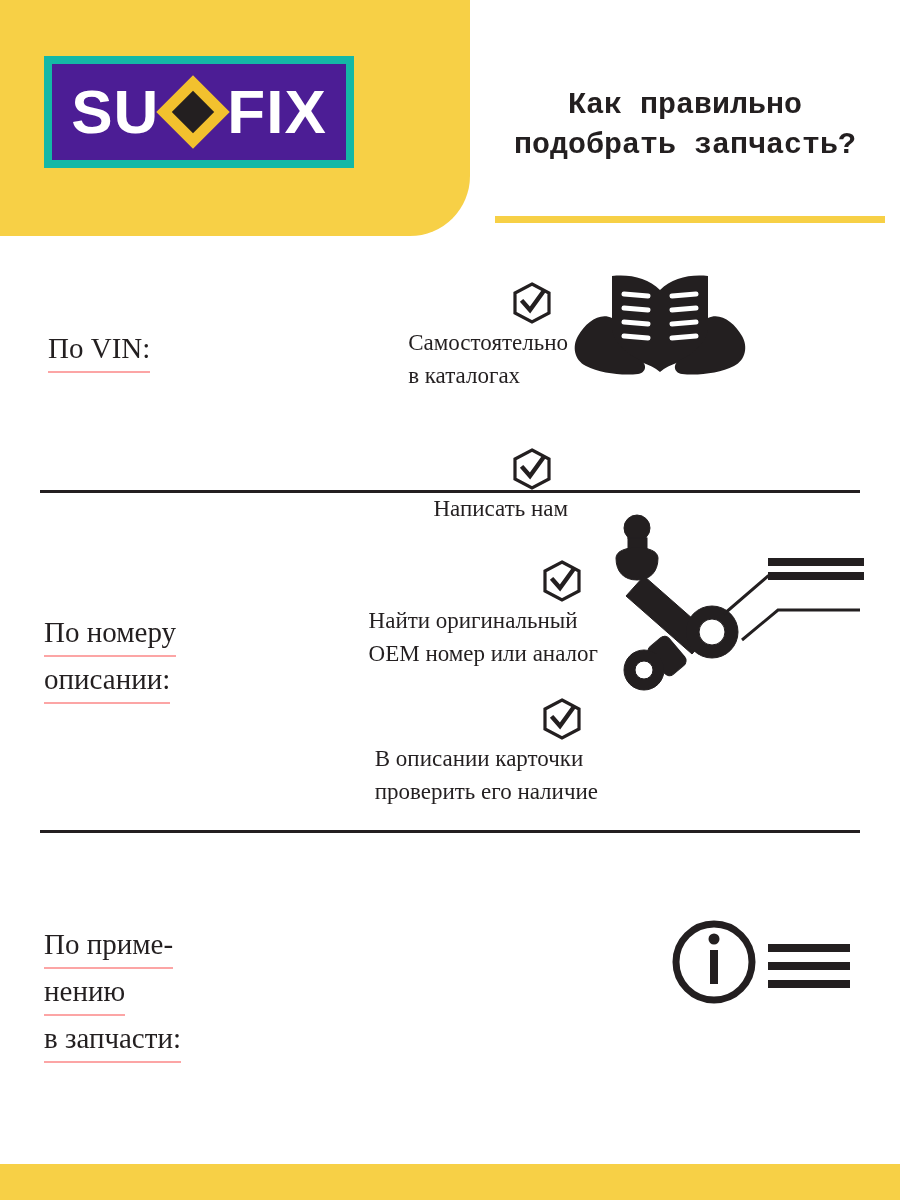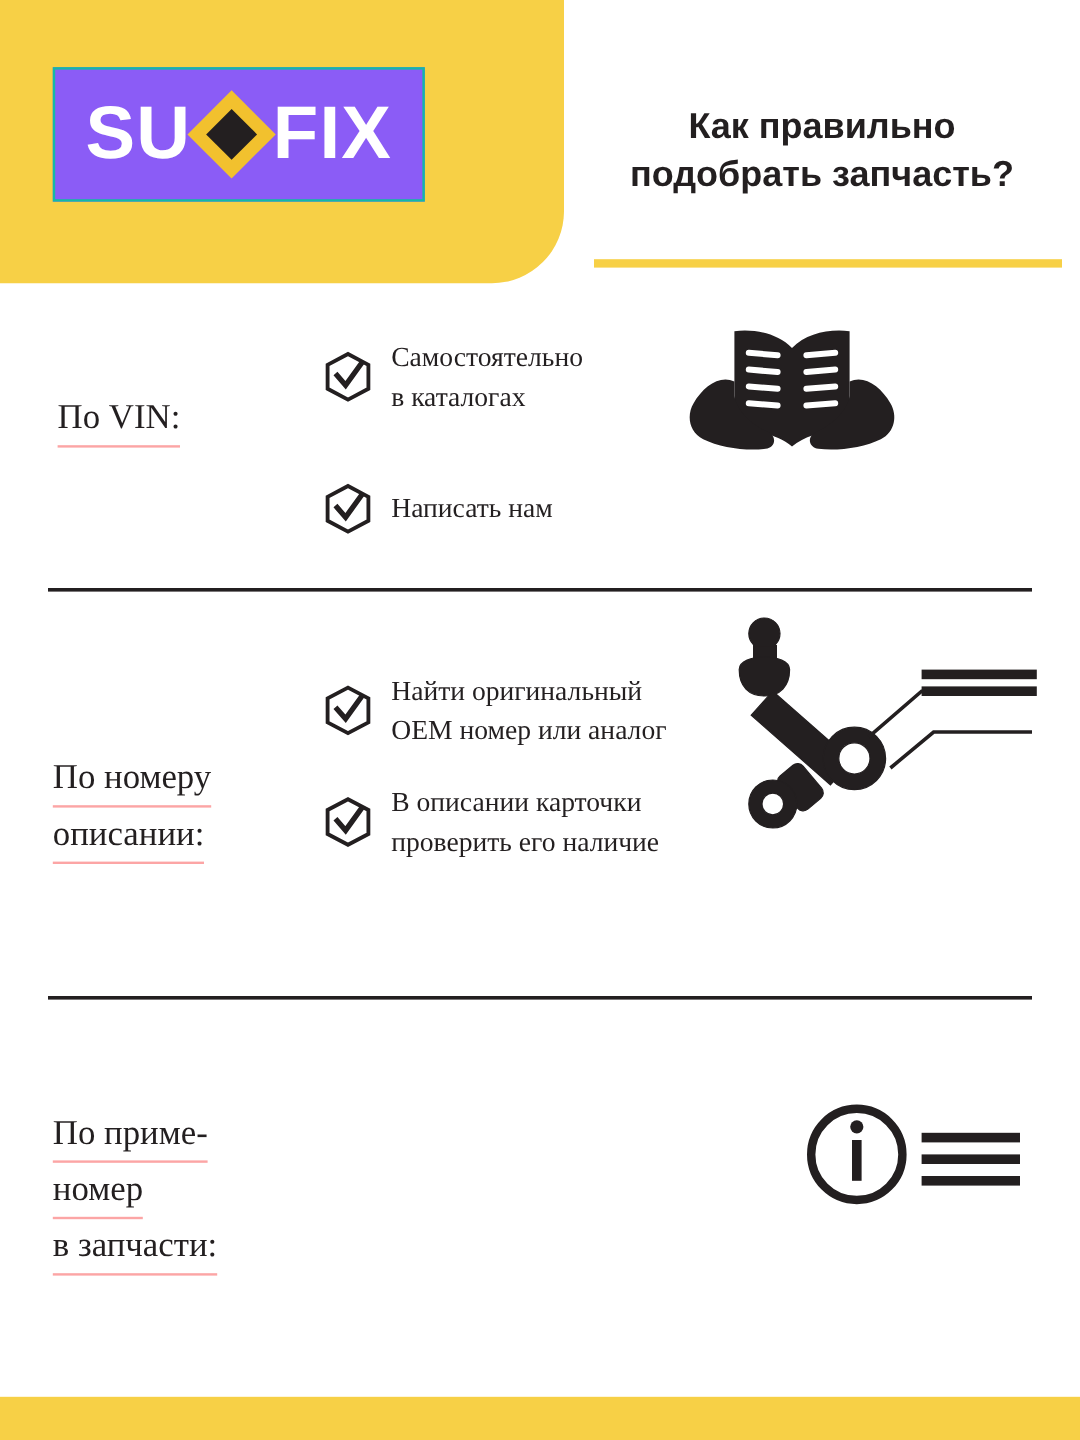--- a/index.html
+++ b/index.html
@@ -38,22 +38,22 @@
     height: 236px;
     background: #f7d046;
     border-bottom-right-radius: 60px;
   }
   .logo-box {
     position: absolute;
     left: 44px;
     top: 56px;
     width: 310px;
     height: 112px;
-    background: #8b5cf6;
-    border: 2px solid #14b8a6;
+    background: #4c1d95;
+    border: 8px solid #14b8a6;
     box-sizing: border-box;
     display: flex;
     align-items: center;
     justify-content: center;
   }
   .logo-text {
     color: #ffffff;
     font-family: "Liberation Sans", sans-serif;
     font-weight: bold;
     font-size: 62px;
@@ -90,20 +90,21 @@
   .header-title {
     position: absolute;
     left: 490px;
     top: 86px;
     width: 390px;
     text-align: center;
     color: #231f20;
     font-weight: bold;
     font-size: 30px;
     line-height: 1.32;
+    font-family: Liberation Mono, monospace;
   }
   .header-underline {
     position: absolute;
     left: 495px;
     top: 216px;
     width: 390px;
     height: 7px;
     background: #f7d046;
   }
 
@@ -123,22 +124,23 @@
   .row-label span {
     border-bottom: 2px solid #fca5a5;
     padding-bottom: 1px;
     display: inline-block;
   }
   .bullets {
     position: absolute;
   }
   .bullet {
     display: flex;
-    align-items: center;
+    align-items: flex-end;
     margin-bottom: 26px;
+    flex-direction: column;
   }
   .check-icon {
     flex: 0 0 auto;
     width: 44px;
     height: 44px;
     margin-right: 14px;
     margin-top: 1px;
   }
   .bullet-text {
     font-size: 23px;
@@ -240,21 +242,21 @@
           <path d="M52 54 C40 48, 26 58, 18 72 C12 82, 14 96, 26 102 C40 109, 62 112, 78 110 C86 109, 88 100, 80 96 C66 90, 54 78, 52 66 Z"></path>
           <path d="M148 54 C160 48, 174 58, 182 72 C188 82, 186 96, 174 102 C160 109, 138 112, 122 110 C114 109, 112 100, 120 96 C134 90, 146 78, 148 66 Z"></path>
         </g>
       </svg>
     </div>
 
     <div class="divider" style="top:240px;"></div>
   </div>
 
   <div class="row" style="top:494px;height:338px;">
-    <div class="row-label" style="left:44px; top:116px; width:240px;margin-top:16px;">
+    <div class="row-label" style="left:44px; top:116px; width:240px;">
       <div><span>По номеру</span></div>
       <div><span>описании:</span></div>
     </div>
 
     <div class="bullets" style="left:268px; top:64px; width:330px;">
       <div class="bullet">
         <svg class="check-icon" viewBox="0 0 44 44">
           <path d="M22 3 L39 12 L39 32 L22 41 L5 32 L5 12 Z" fill="none" stroke="#231f20" stroke-width="3.2"></path>
           <path d="M13 21 L20 29 L33 11" fill="none" stroke="#231f20" stroke-width="4.4" stroke-linecap="square"></path>
         </svg>
@@ -295,21 +297,21 @@
         </g>
       </svg>
     </div>
 
     <div class="divider" style="top:336px;"></div>
   </div>
 
   <div class="row" style="top:838px;height:320px;">
     <div class="row-label" style="left:44px; top:84px; width:240px;">
       <div><span>По приме-</span></div>
-      <div><span>номер</span></div>
+      <div><span>нению</span></div>
       <div><span>в запчасти:</span></div>
     </div>
 
 
     <div class="art" style="left:672px; top:70px;">
       <svg width="180" height="110" viewBox="0 0 180 110">
         <circle cx="42" cy="54" r="38" fill="none" stroke="#231f20" stroke-width="7"></circle>
         <circle cx="42" cy="31" r="5.5" fill="#231f20"></circle>
         <rect x="38" y="42" width="8" height="34" fill="#231f20"></rect>
         <rect x="96" y="36" width="82" height="8" fill="#231f20"></rect>

